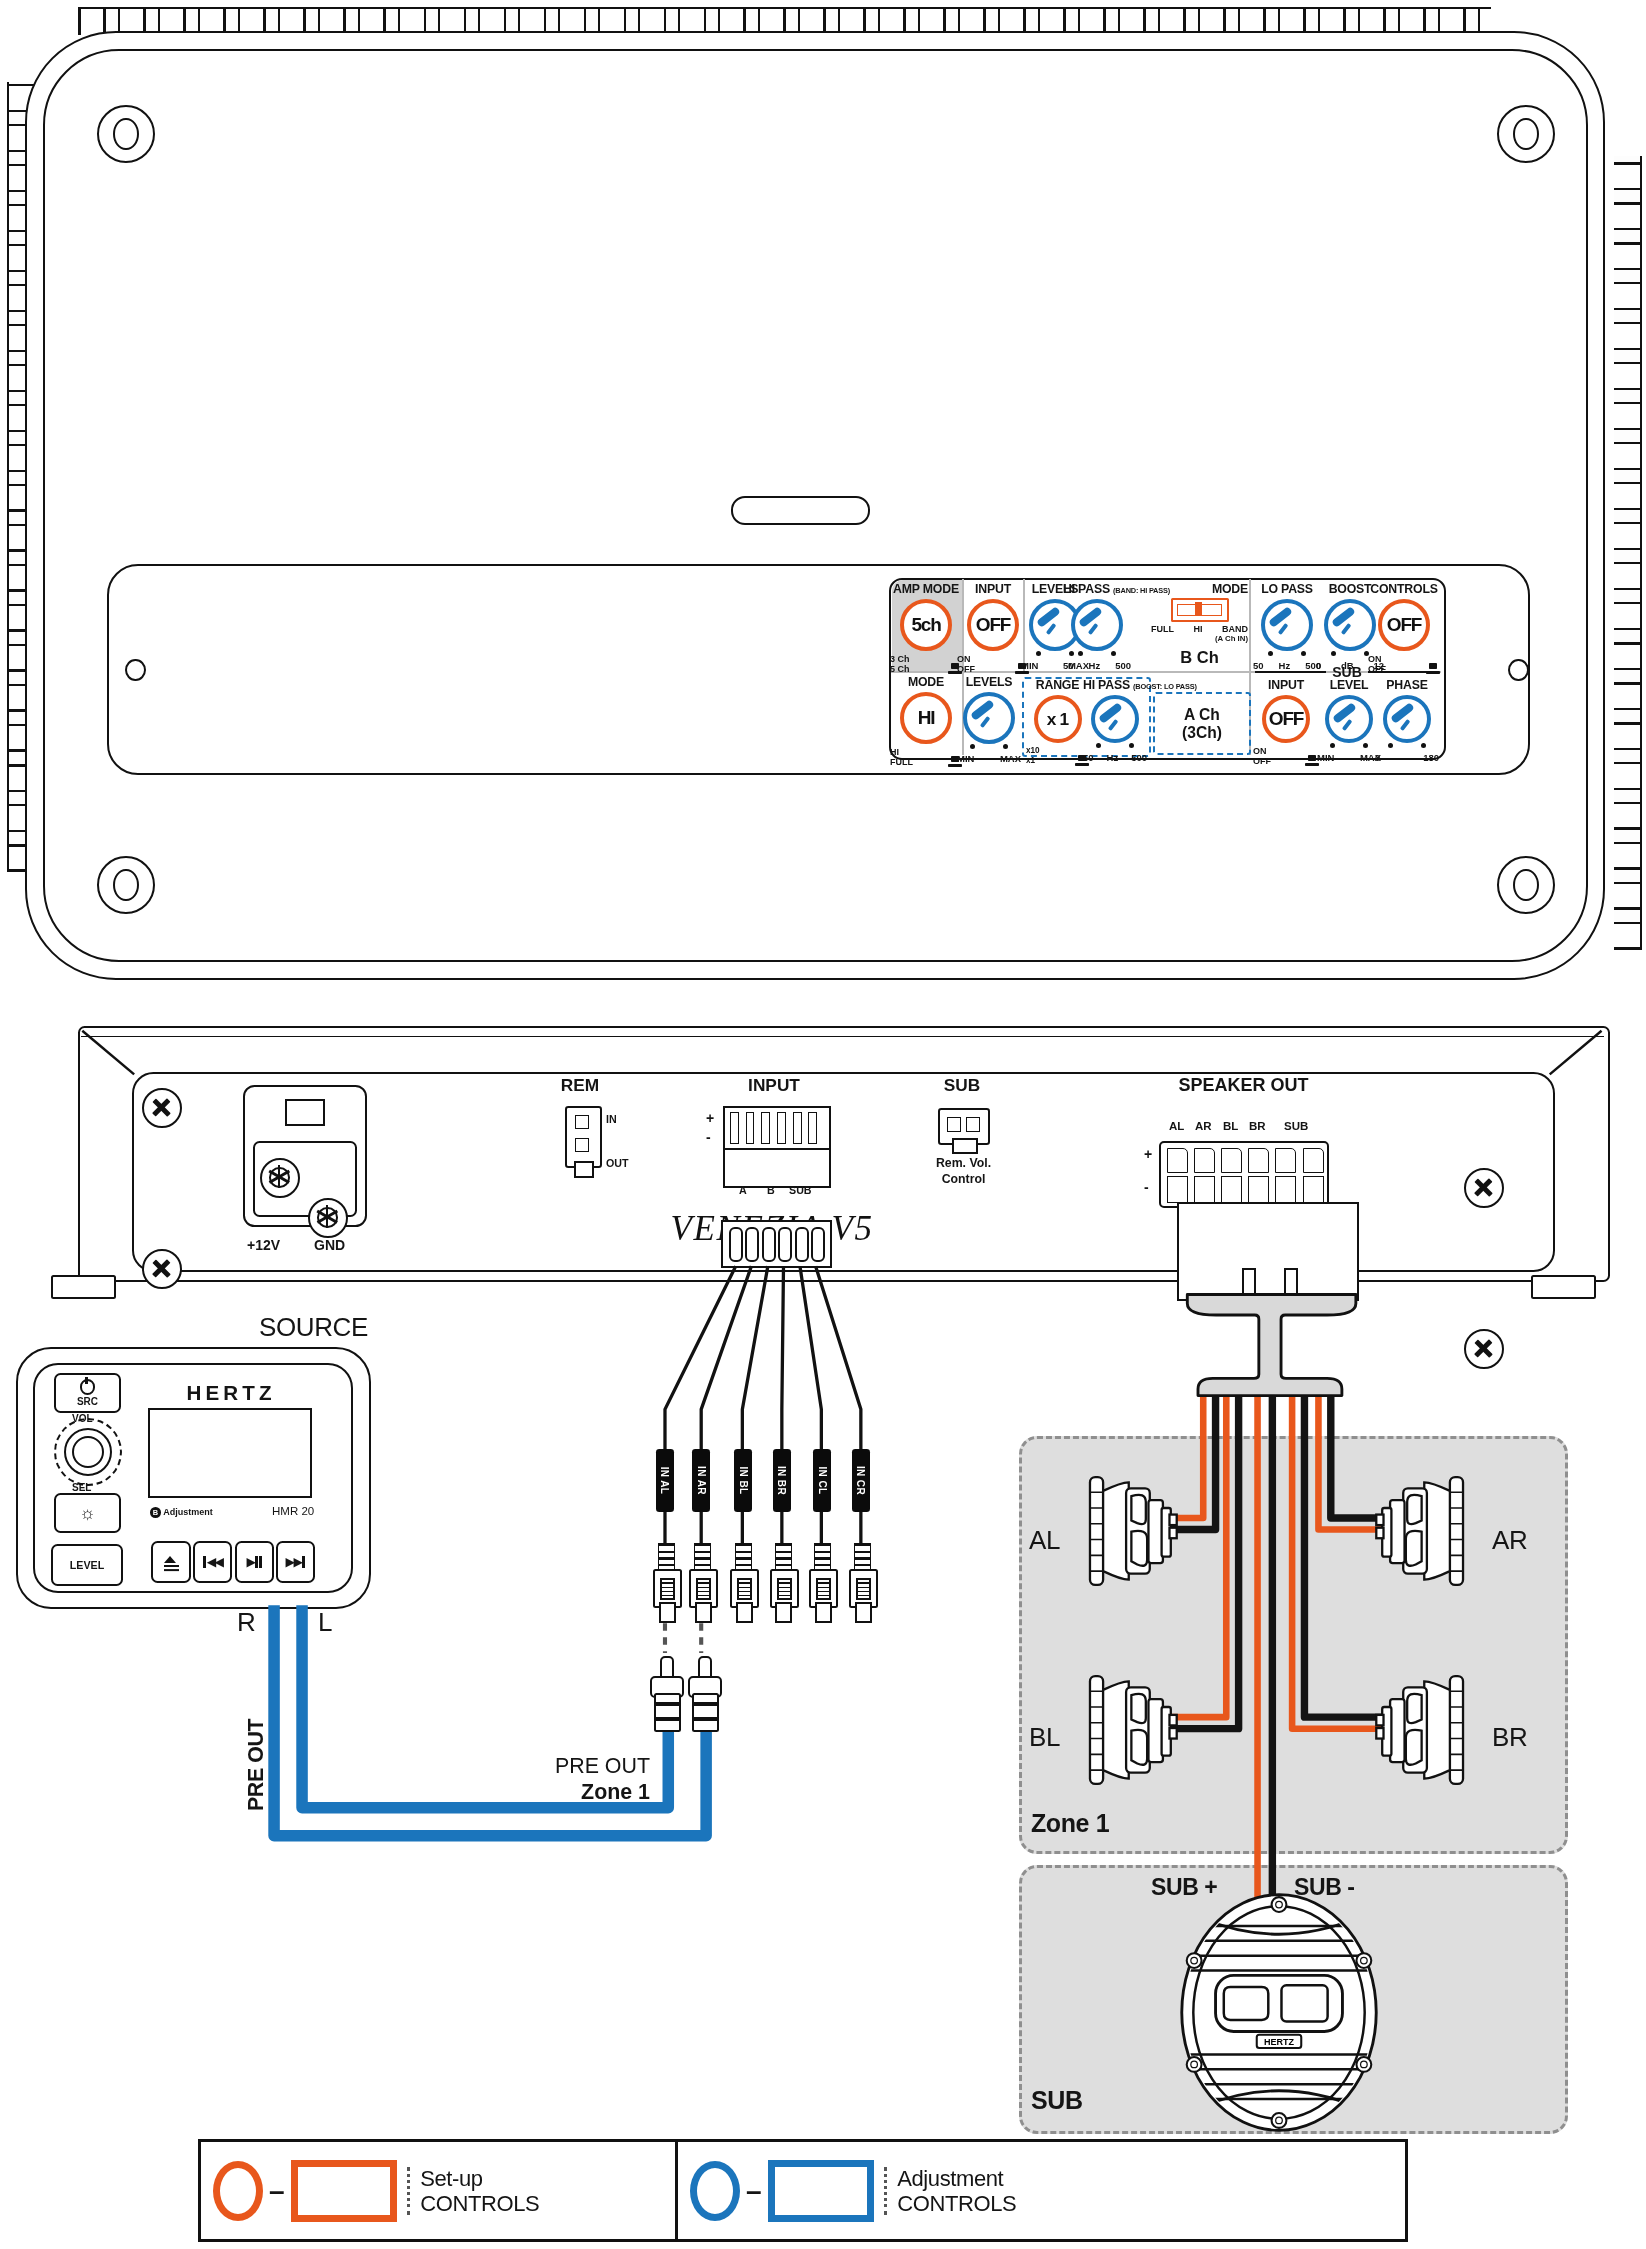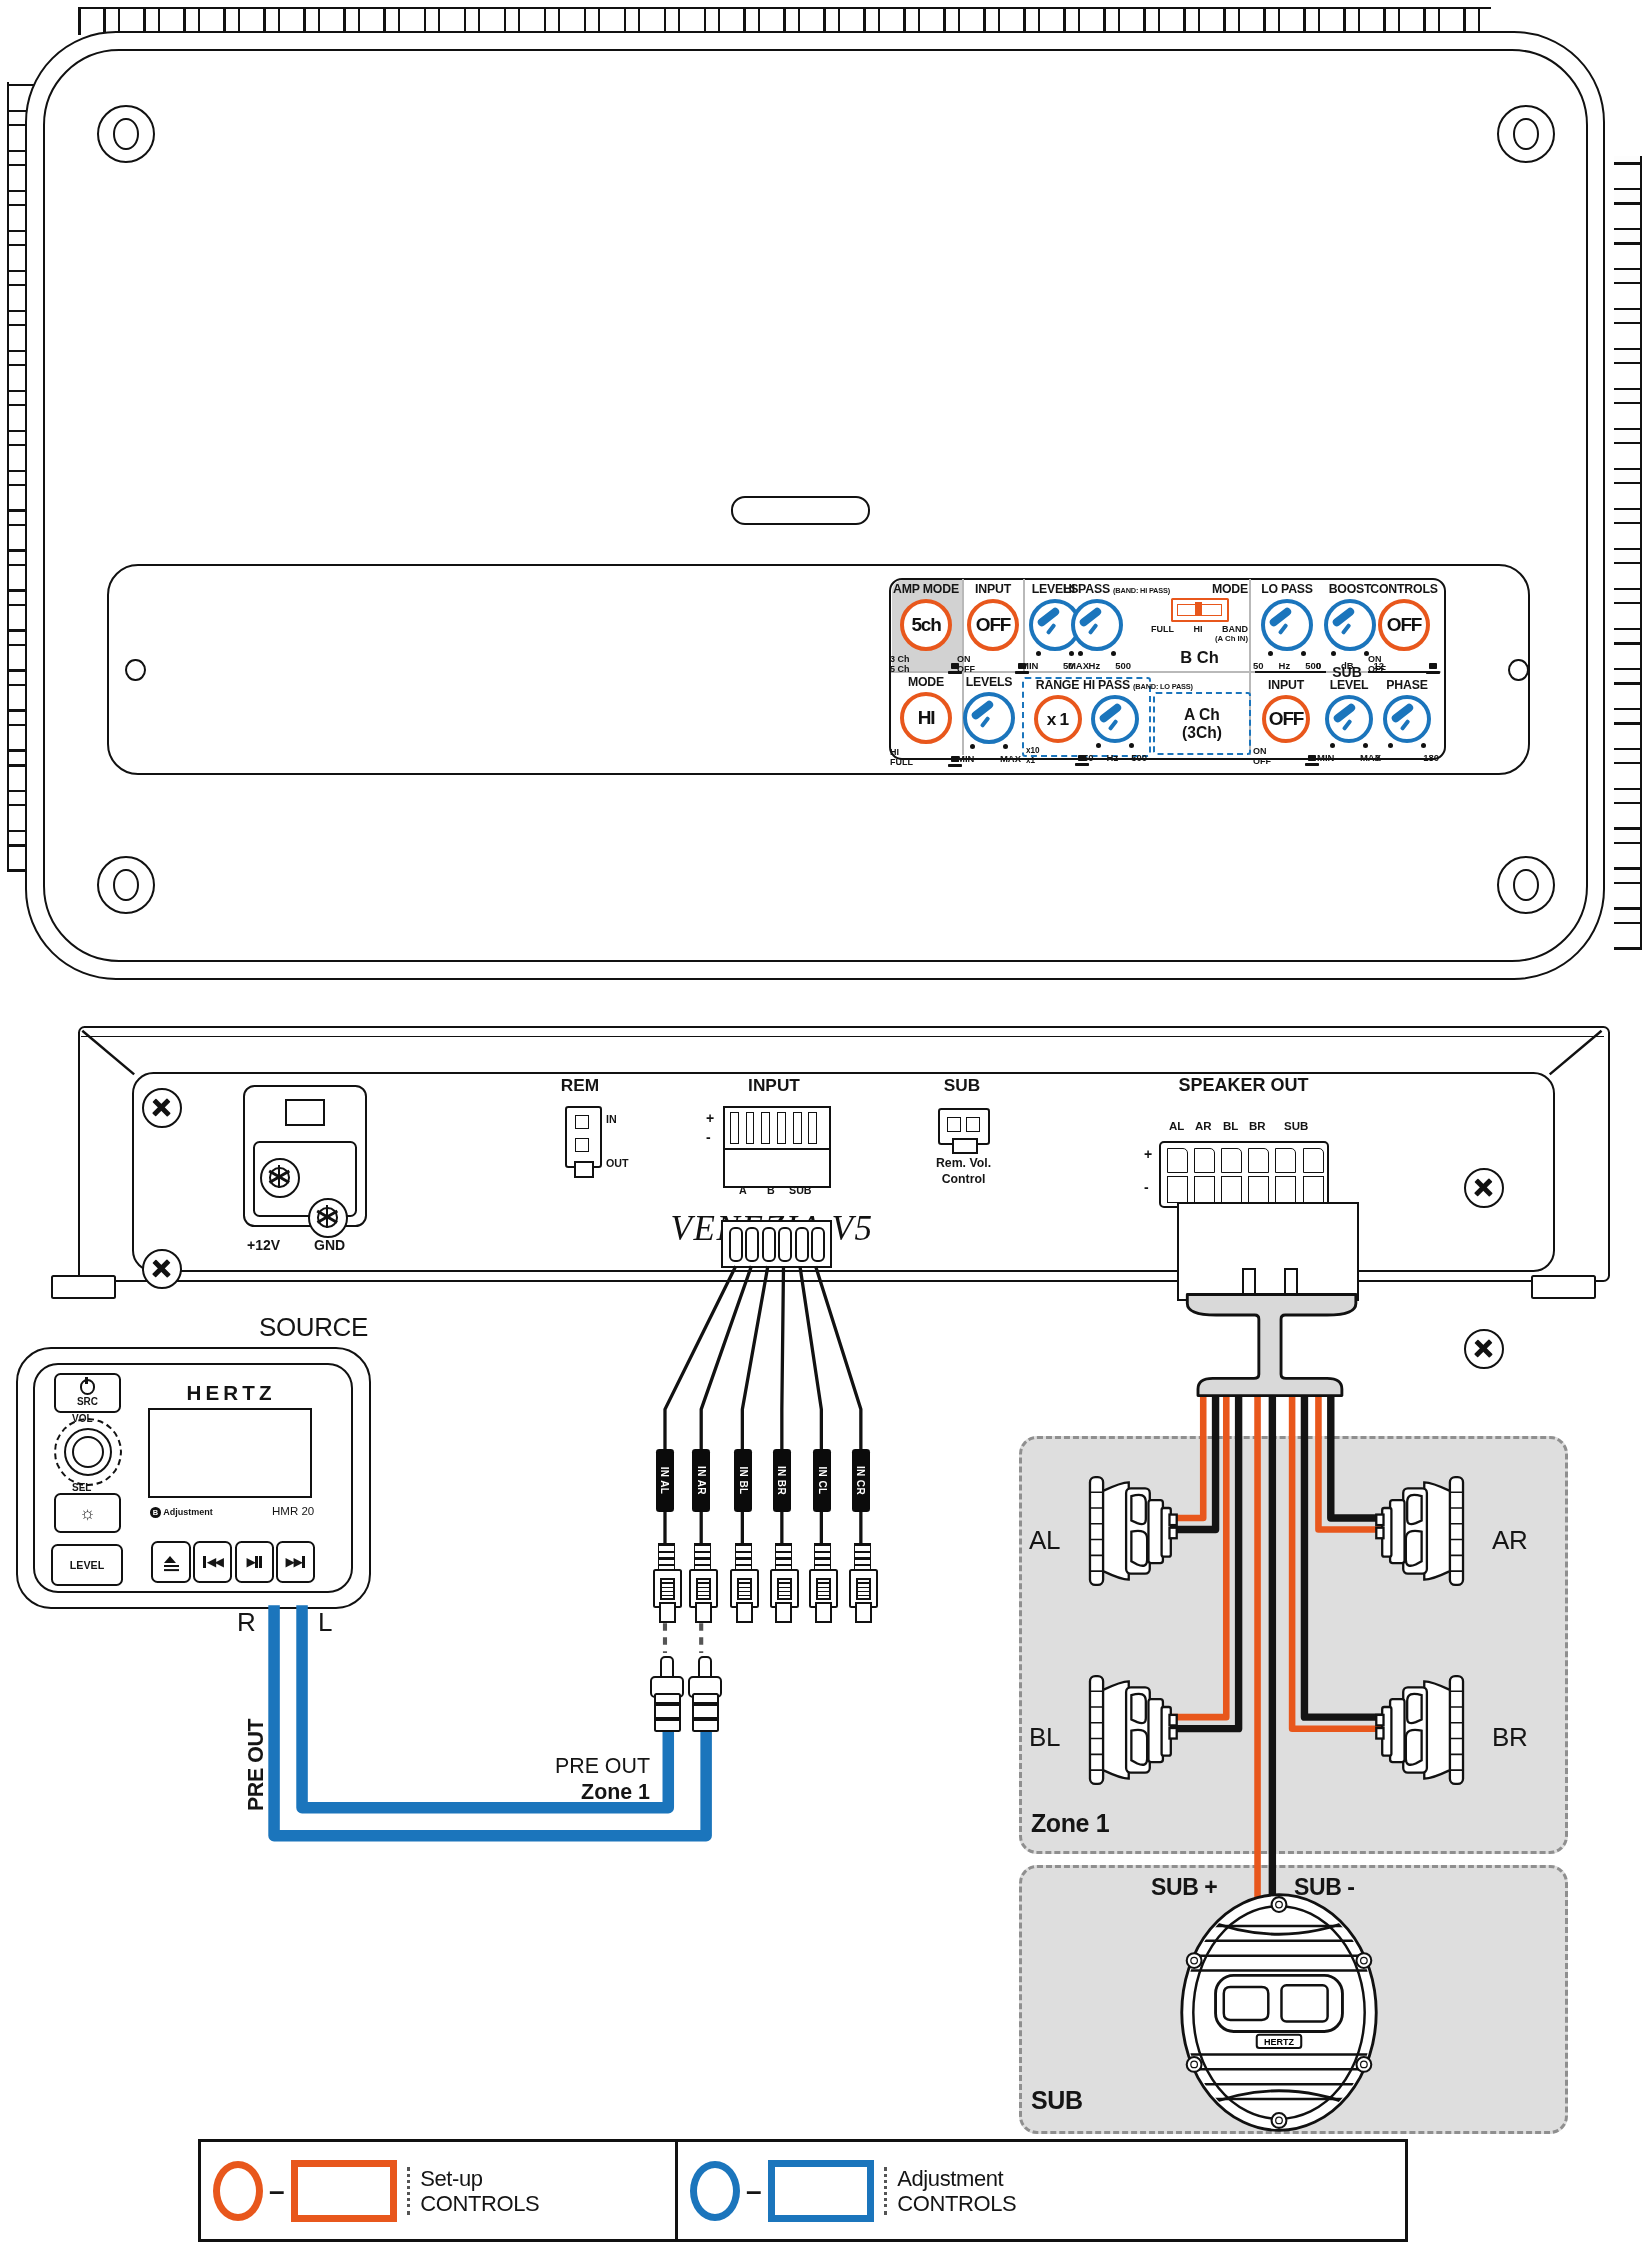--- a/index.html
+++ b/index.html
@@ -242,21 +242,21 @@
   <div class="abs dashbox" style="left:1022px;top:677px;width:125px;height:76px;"></div>
   <div class="abs ctl" style="left:1026px;top:678px;width:63px;">
     <div class="ctl-title">RANGE</div>
     <div class="knob set" style="width:40px;height:40px;letter-spacing:-0.8px;font-size:17.3px;">x 1</div>
     <div class="under" style="align-items:flex-end;">
       <span class="opts2" style="font-size:8.2px;"><span>x10</span><br><span>x1</span></span>
       <span class="pushico"></span>
     </div>
   </div>
   <div class="abs ctl" style="left:1083px;top:678px;width:64px;">
-    <div class="ctl-title"><span>HI PASS</span> <span class="small">(BAND: LO PASS)</span></div>
+    <div class="ctl-title"><span>HI PASS</span> <span class="small">(BOOST: LO PASS)</span></div>
     <div class="knob adj" style="width:40px;height:40px;"></div>
     <div class="dots">
         <i style="left:13px;"></i>
         <i style="right:13px;"></i>
       </div>
     <div class="under">
         <span>50</span>
         <span>Hz</span>
         <span>500</span>
       </div>

